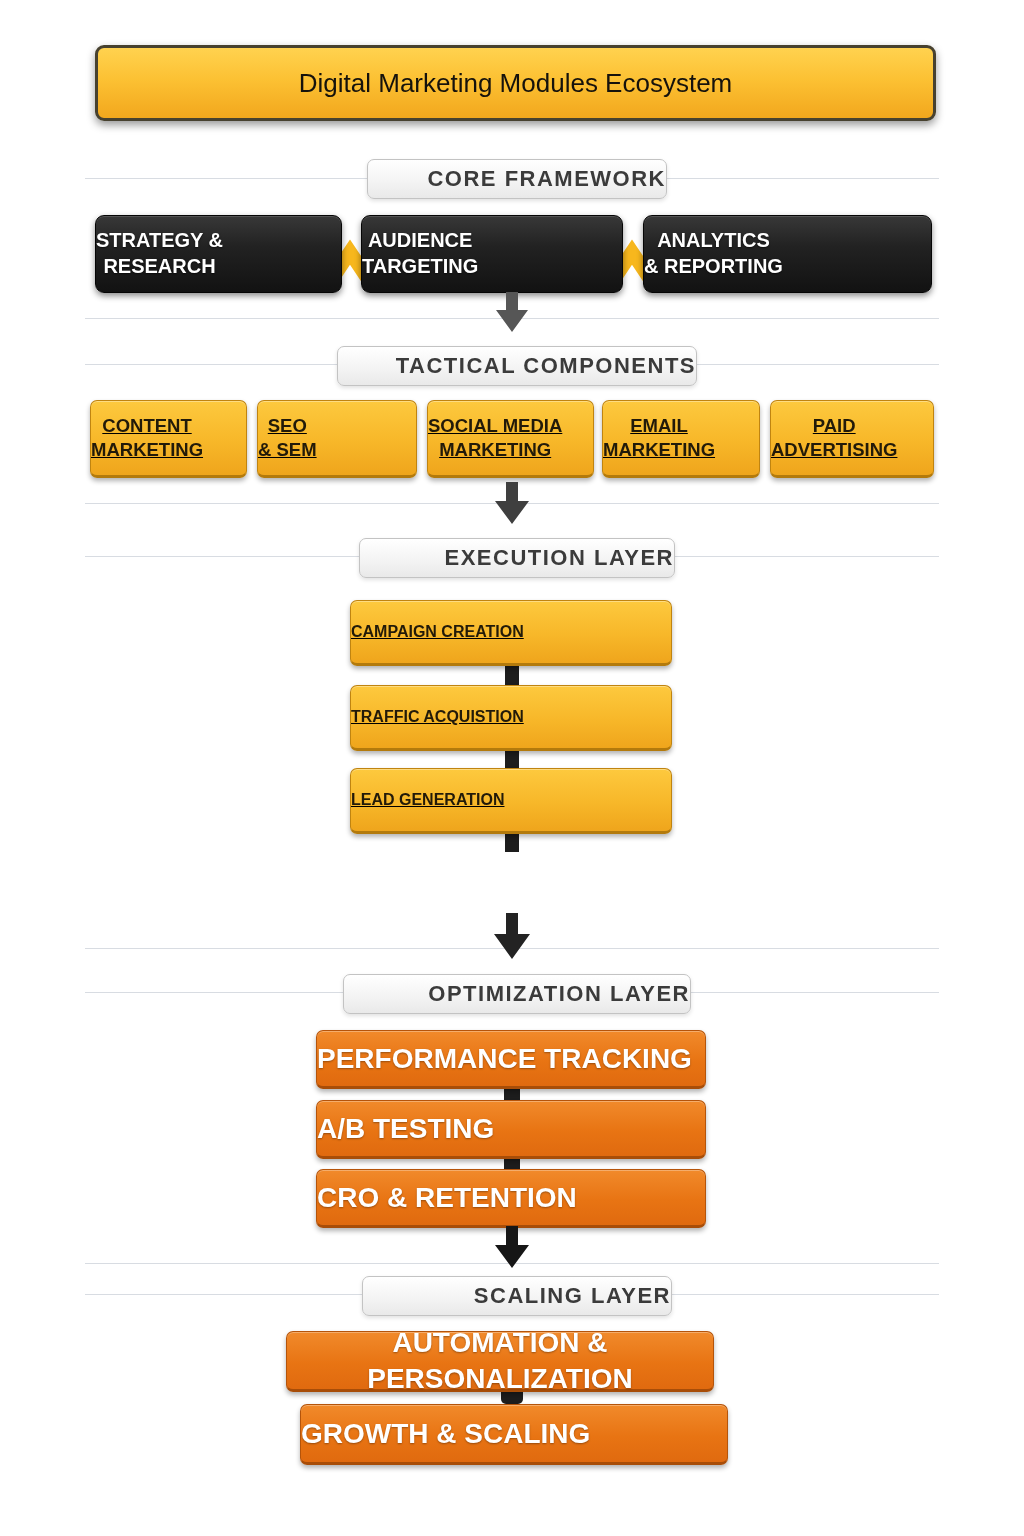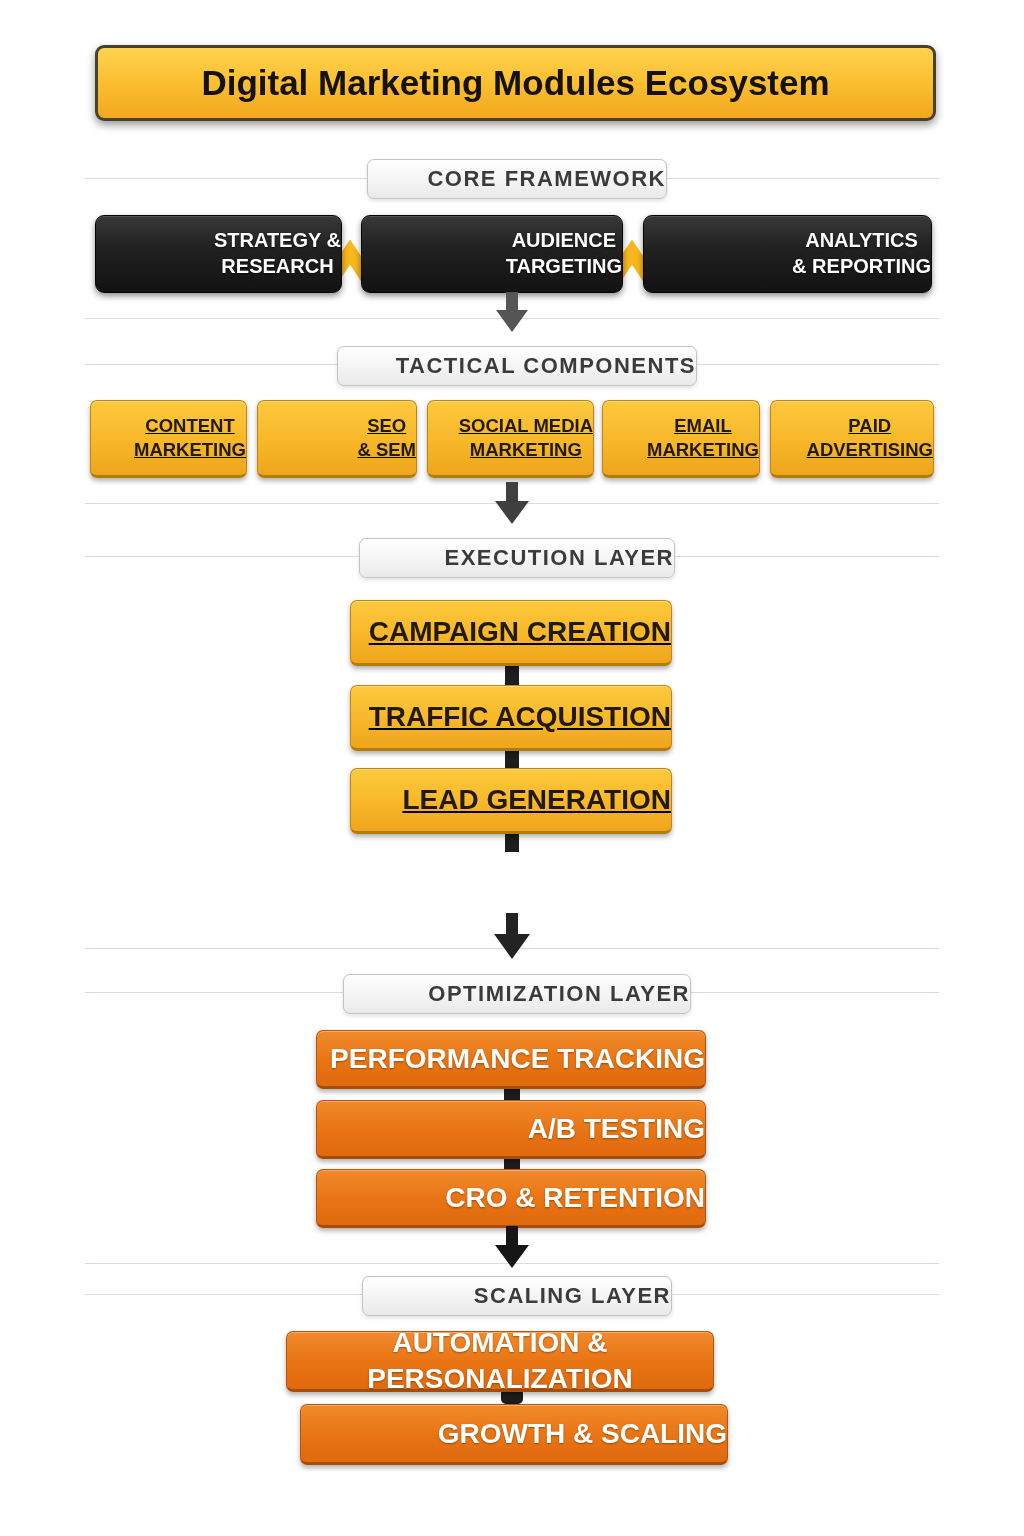--- a/index.html
+++ b/index.html
@@ -16,53 +16,53 @@
   }
   
   .title-banner{
     position:absolute;left:95px;top:45px;width:835px;height:70px;
     background:linear-gradient(180deg,#ffd24f 0%,#fcc133 45%,#f2a71d 100%);
     border:3px solid #47412f;border-radius:9px;
     box-shadow:0 4px 9px rgba(0,0,0,0.4);
     display:flex;align-items:center;justify-content:center;z-index:2;
   }
   .title-banner .t{
-    font-size:35px;font-weight:bold;color:#15120c;letter-spacing:0px;
+    font-size:26px;font-weight:normal;color:#15120c;letter-spacing:0px;
   }
 
   .pill{
     position:absolute;height:38px;z-index:2;
     background:linear-gradient(180deg,#ffffff 0%,#f4f4f4 55%,#e9e9e9 100%);
     border:1px solid #c3c3c3;border-radius:7px;
     box-shadow:0 2px 4px rgba(0,0,0,0.12);
     display:flex;align-items:center;justify-content:flex-end;
     font-size:22px;font-weight:bold;color:#3b3b3b;letter-spacing:1.5px;padding-left:8px;
   }
 
   .box{
     position:absolute;z-index:2;border-radius:7px;
-    display:flex;align-items:center;justify-content:flex-end;text-align:center;
+    display:flex;align-items:center;justify-content:flex-start;text-align:center;
   }
   .box .lbl{white-space:pre-line;line-height:1.28;}
 
   .box-dark{
     background:linear-gradient(180deg,#383838 0%,#222222 40%,#121212 100%);
     border:1px solid #050505;border-radius:9px;
     box-shadow:0 3px 6px rgba(0,0,0,0.45), inset 0 1px 0 rgba(255,255,255,0.14);
   }
   .box-dark .lbl{color:#ffffff;font-weight:bold;font-size:20px;text-shadow:0 1px 2px rgba(0,0,0,0.6);}
 
   .box-yellow{
     background:linear-gradient(180deg,#fdc93e 0%,#f7b729 55%,#efa51c 100%);
     border:1px solid #c08410;border-bottom:3px solid #b37a0c;
     box-shadow:0 3px 5px rgba(0,0,0,0.30), inset 0 1px 0 rgba(255,255,255,0.35);
     text-decoration:underline;
   }
   .box-yellow .lbl{color:#221a09;font-weight:bold;font-size:18.5px;}
-  .box-yellow.exec .lbl{font-size:28px;}
+  .box-yellow.exec .lbl{font-size:16px;}
 
   .box-orange{
     background:linear-gradient(180deg,#f18a2b 0%,#e87413 55%,#e06a0f 100%);
     border:1px solid #b5540a;border-bottom:3px solid #a84d08;
     box-shadow:0 3px 5px rgba(0,0,0,0.30), inset 0 1px 0 rgba(255,255,255,0.30);
   }
   .box-orange .lbl{color:#ffffff;font-weight:bold;font-size:28px;text-shadow:0 1px 2px rgba(0,0,0,0.35);}
 
   .chevron{position:absolute;z-index:1;}
   .arrow{position:absolute;z-index:2;}

